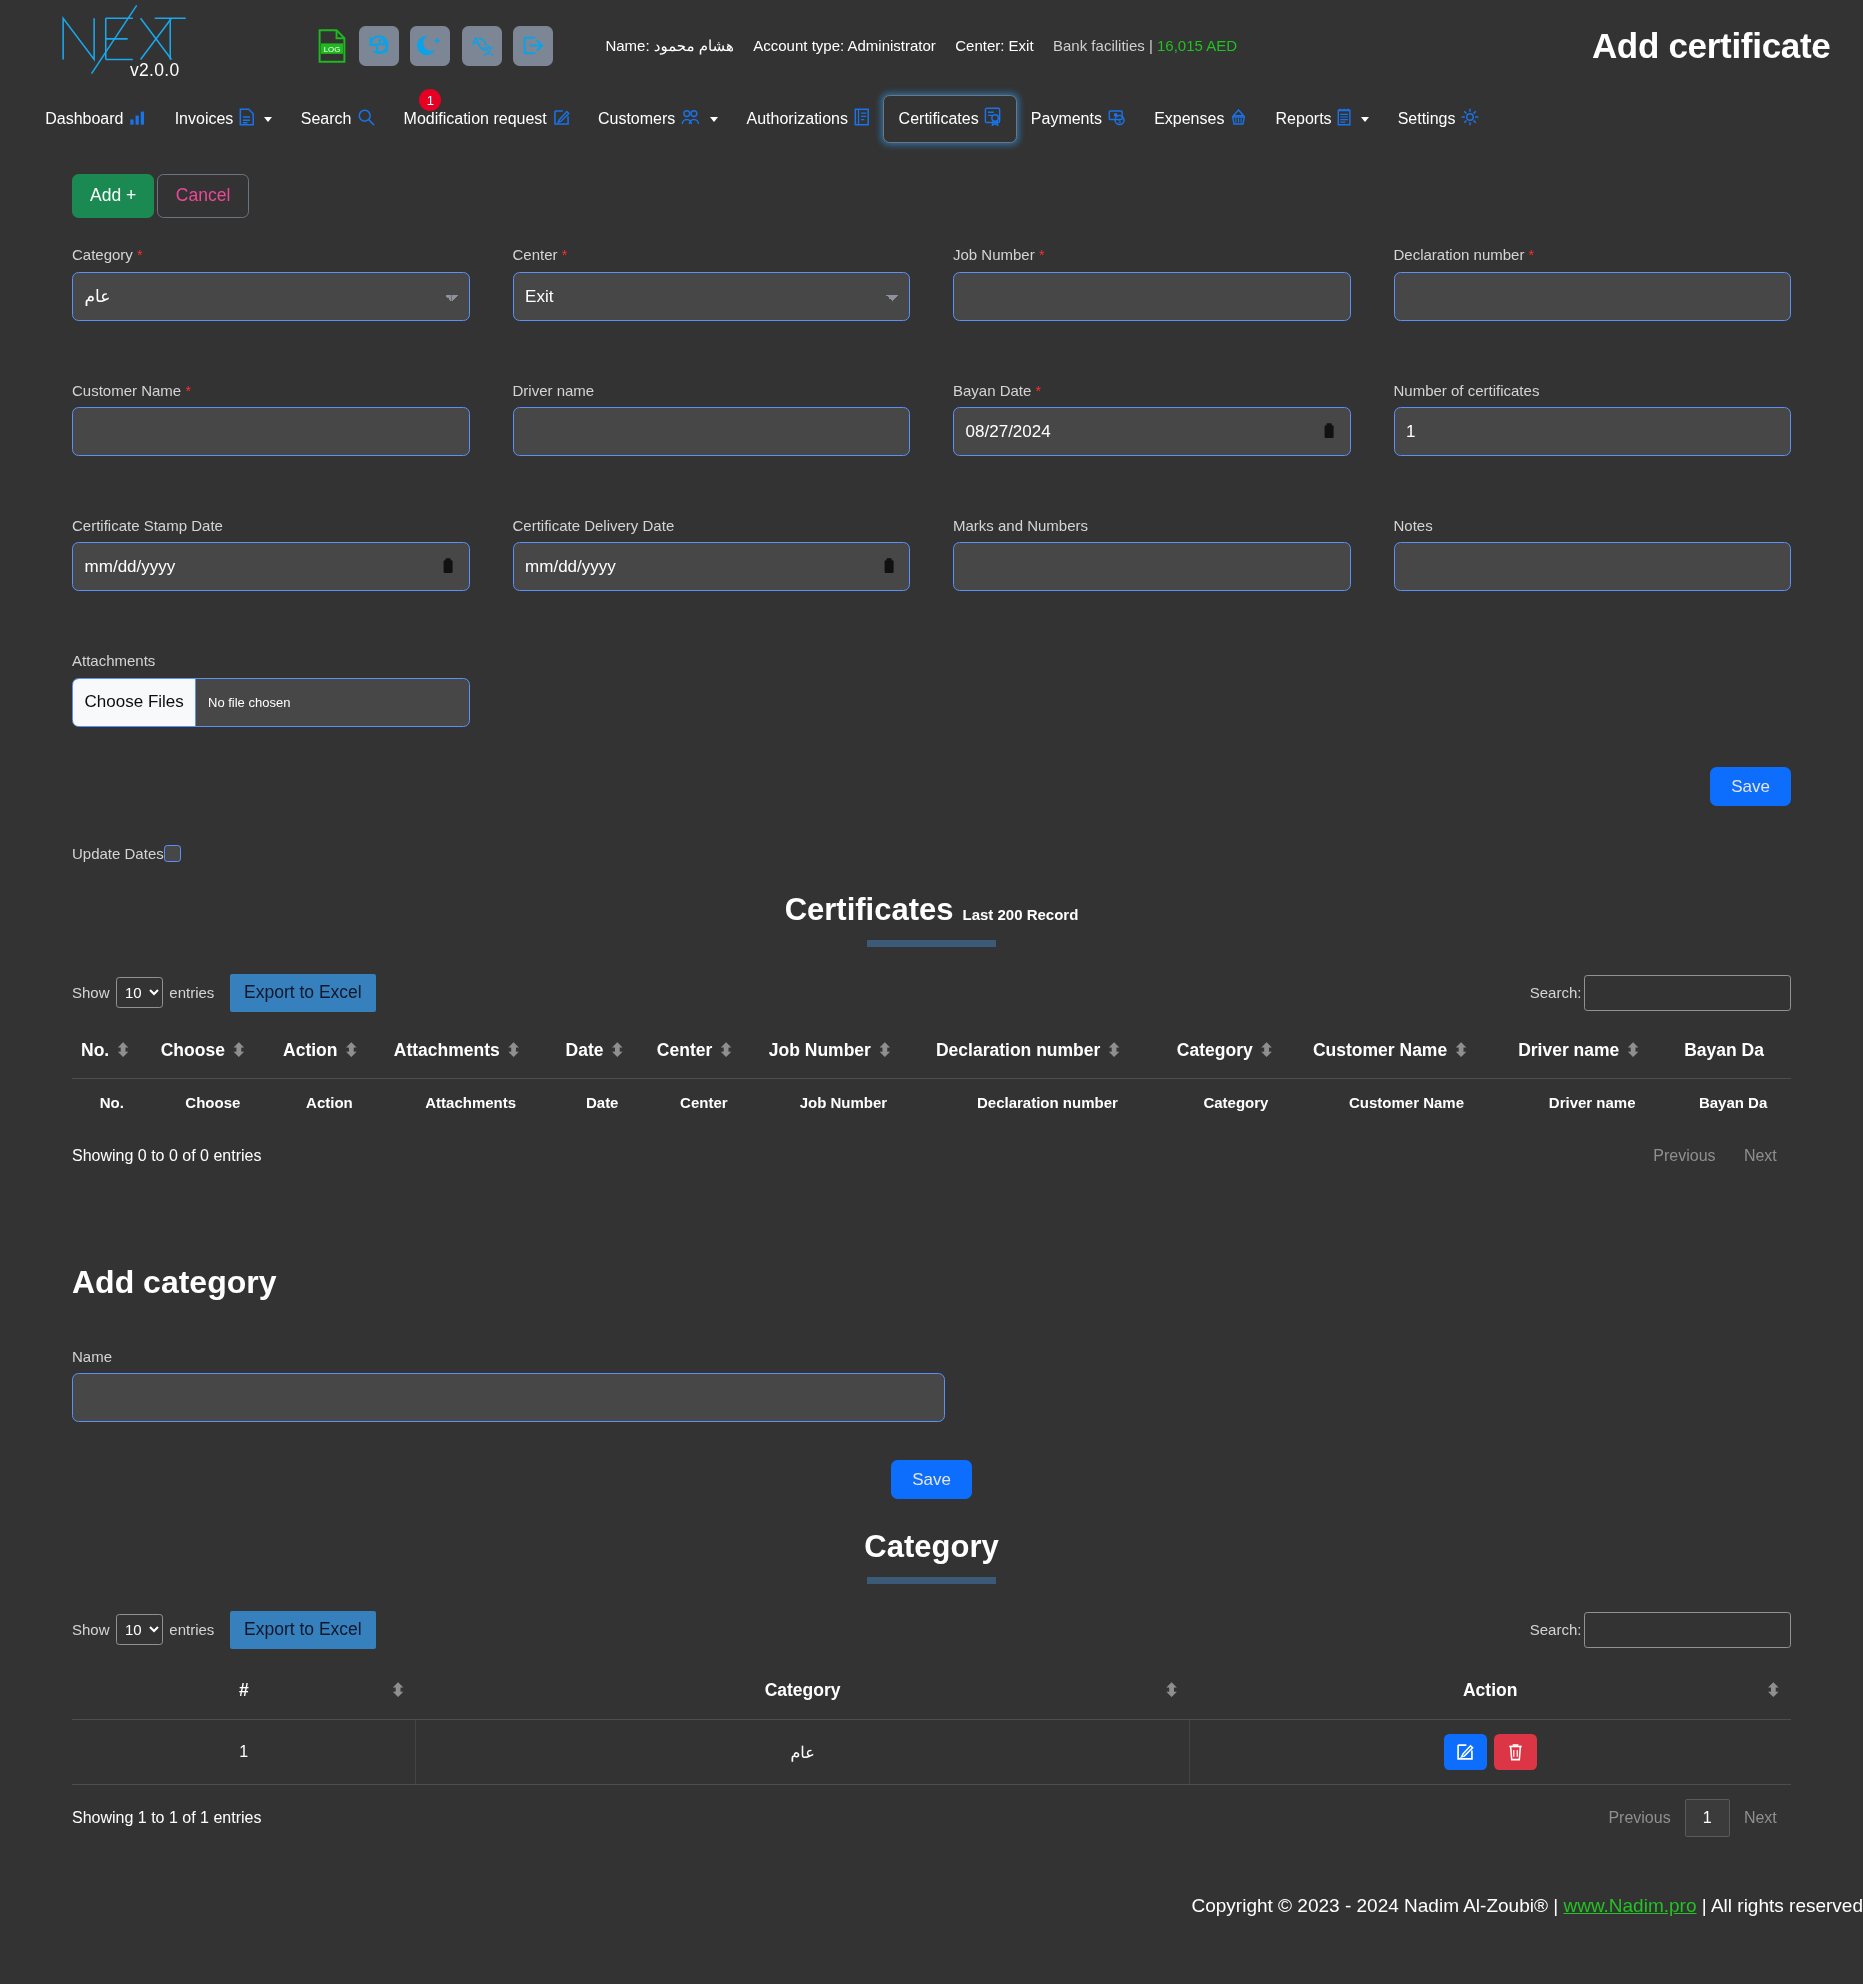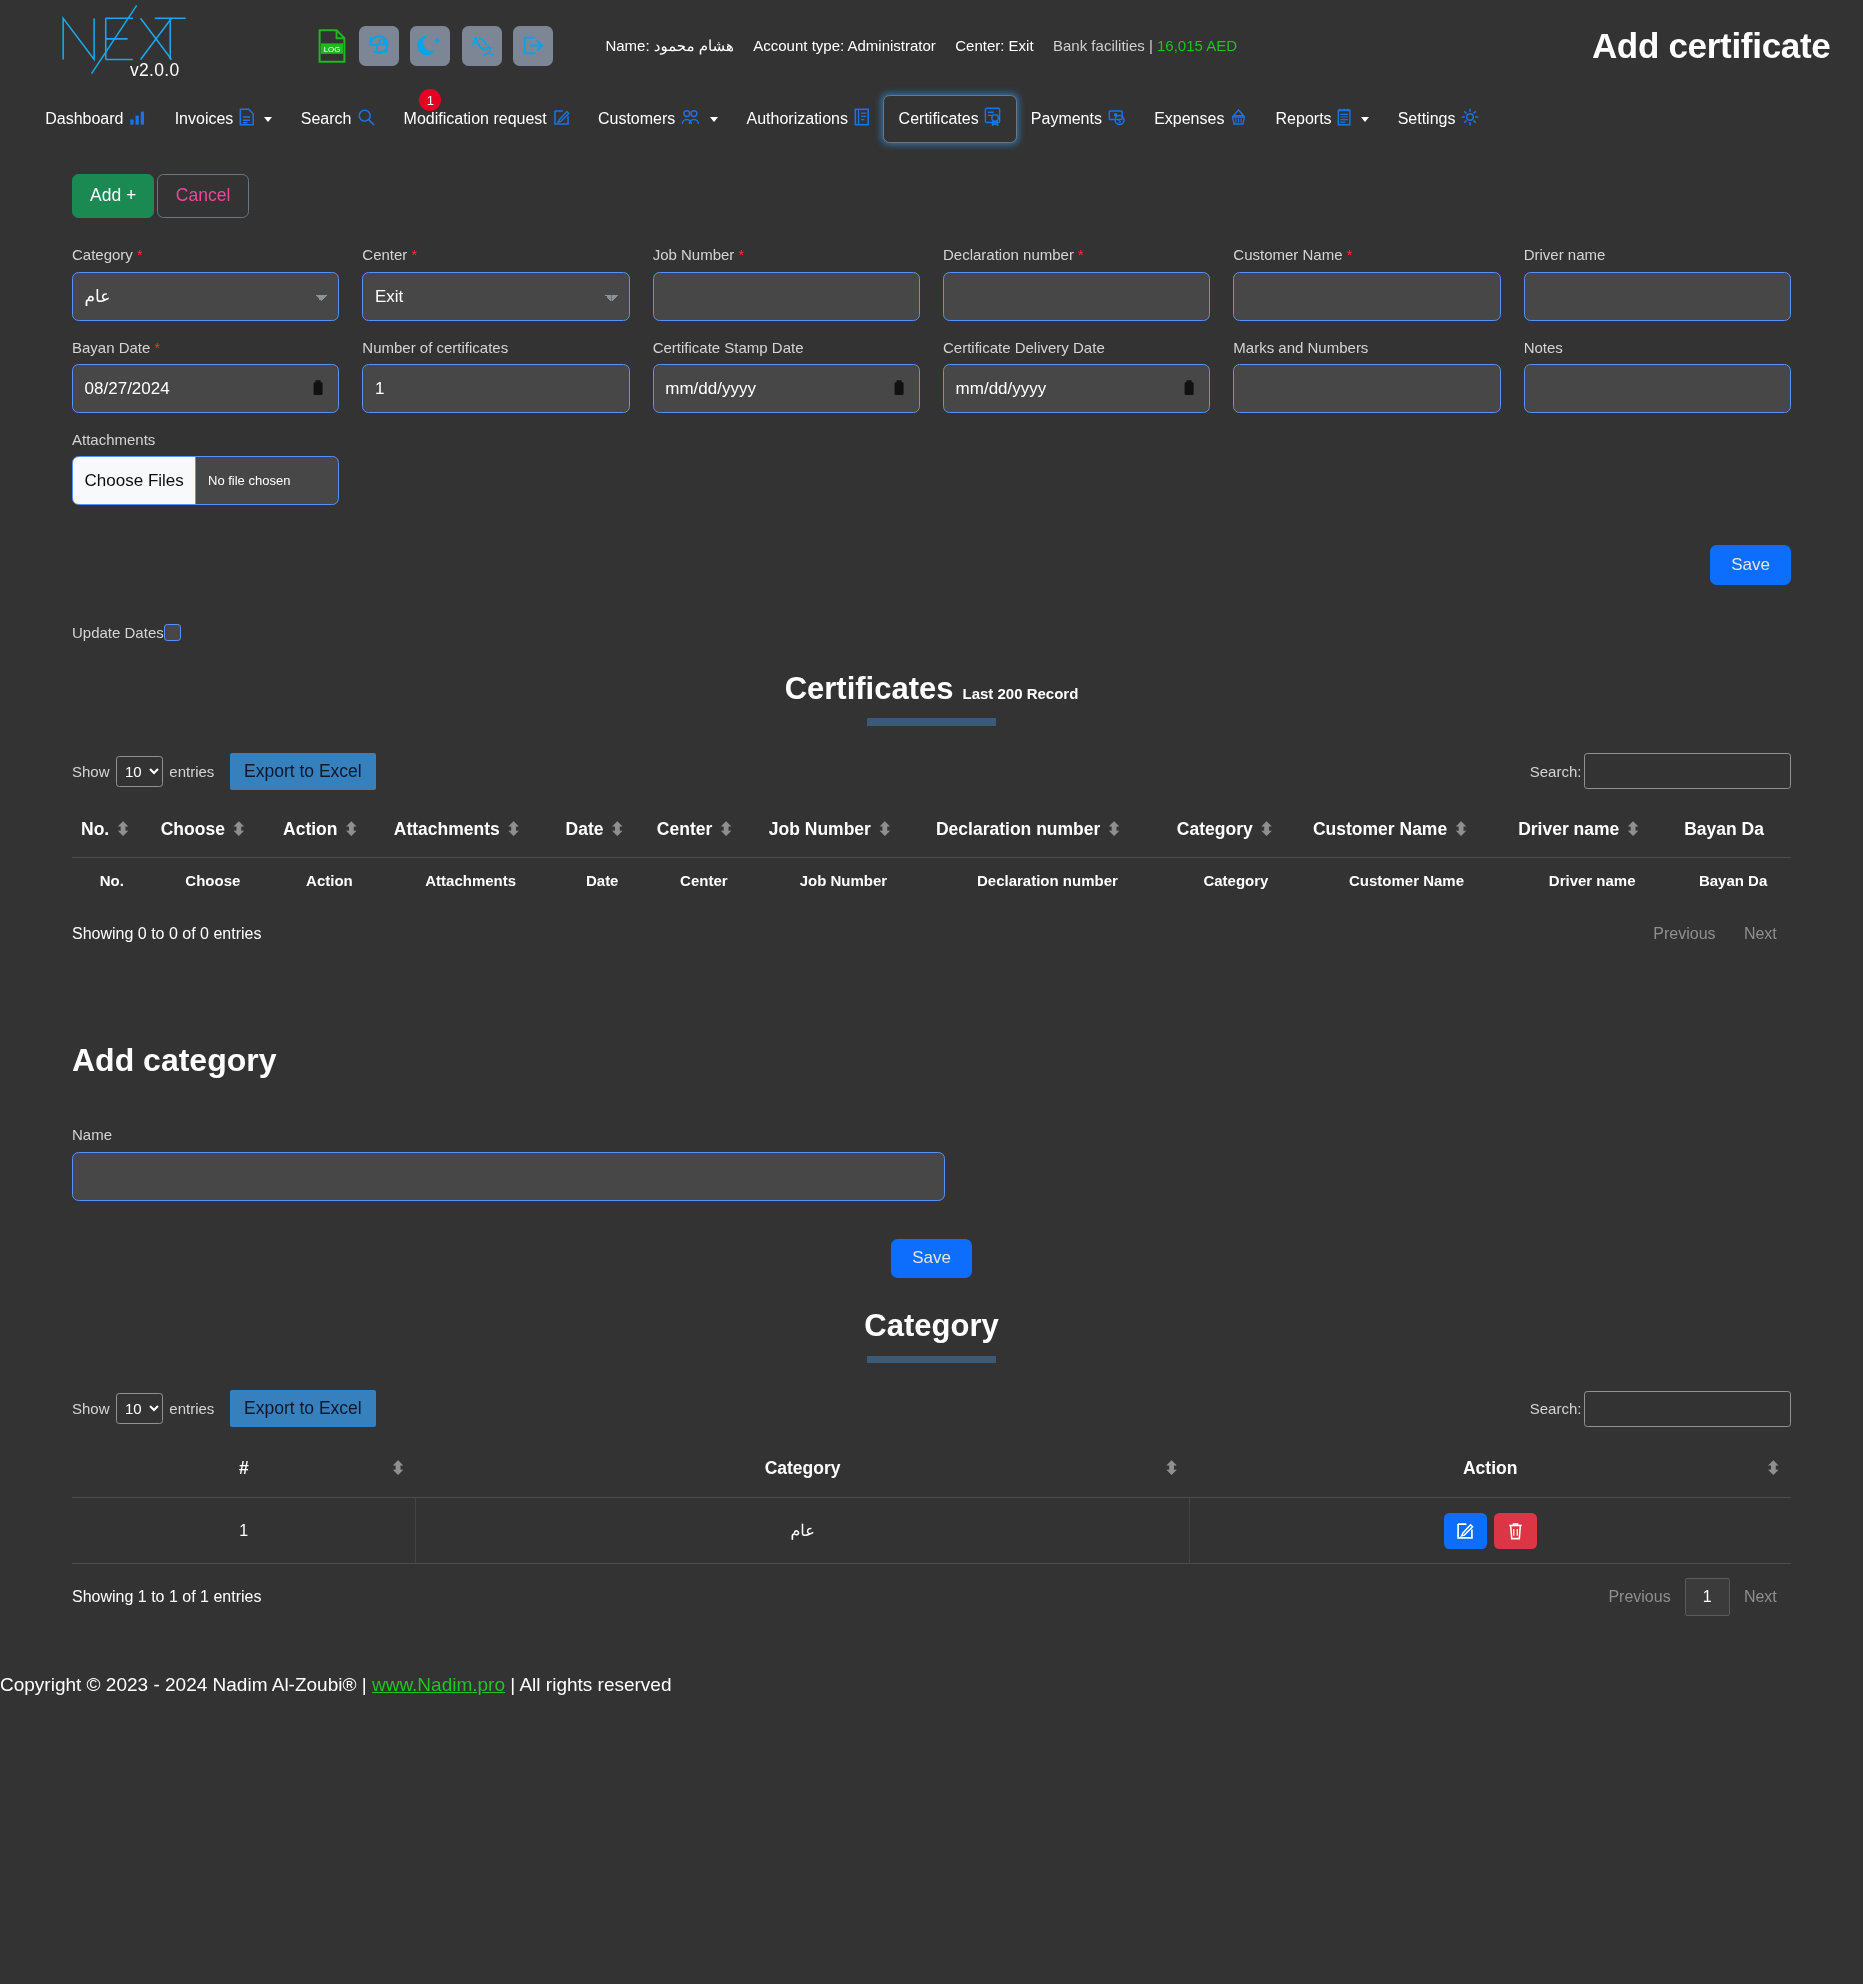--- a/index.html
+++ b/index.html
@@ -85,22 +85,22 @@
   .content { padding: 0 72px; }
   .btnrow { display: flex; gap: 2.6px; margin: 27px 0 28.5px 0; }
   .btn {
     font-size: 17.5px; padding: 10.4px 18px; border-radius: 6.5px;
     border: none; cursor: pointer; font-family: inherit;
   }
   .btn-add { background: #1b8a52; color: #fff; }
   .btn-cancel { background: #333333; color: #ec4899; border: 0.6px solid #6c757d; }
 
   .form-grid {
-    display: grid; grid-template-columns: repeat(6, 1fr);
-    column-gap: 23px; row-gap: 0px;
+    display: grid; grid-template-columns: repeat(4, 1fr);
+    column-gap: 23px; row-gap: 0px; gap: 43px;
   }
   .field { margin-bottom: 18px; }
   .field label {
     display: block; font-size: 15px; color: #d4d4d4;
     margin-bottom: 8.4px; font-weight: 400;
   }
   .req { color: #ff2d2d; font-size: 14.2px; }
   .ctrl {
     width: 100%; height: 49px;
     background: #474747; border: 0.6px solid #5b8ff9;
@@ -242,21 +242,21 @@
   .act-btns { display: flex; gap: 7.8px; justify-content: center; }
   .act {
     width: 43px; height: 36px; border-radius: 5.2px; border: none;
     display: flex; align-items: center; justify-content: center; cursor: pointer;
   }
   .act.edit { background: #0d6efd; }
   .act.del { background: #dc3545; }
 
   
   .footer {
-    text-align: left; font-size: 19px; color: #ffffff;
+    text-align: right; font-size: 19px; color: #ffffff;
     padding: 58px 0 26px 0;
   }
   .footer a { color: #22c322; text-decoration: underline; }
 </style>
 </head>
 <body>
 
 <div class="topbar">
 
   <div class="brand">

